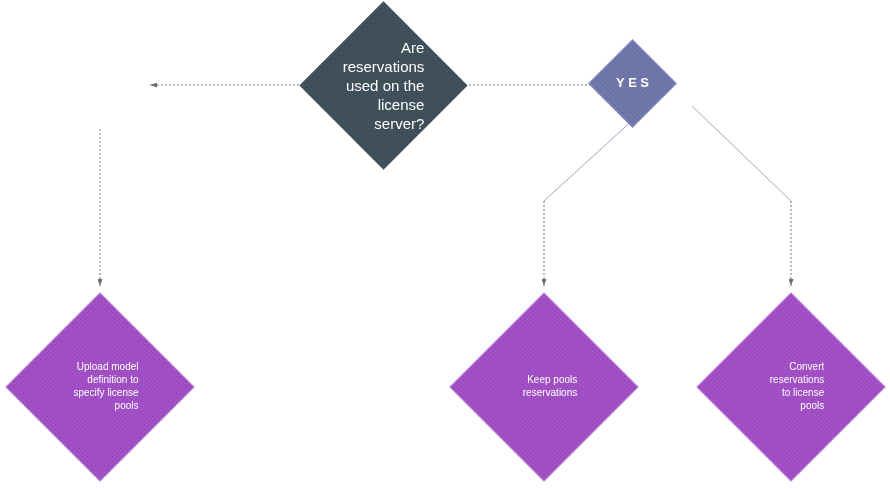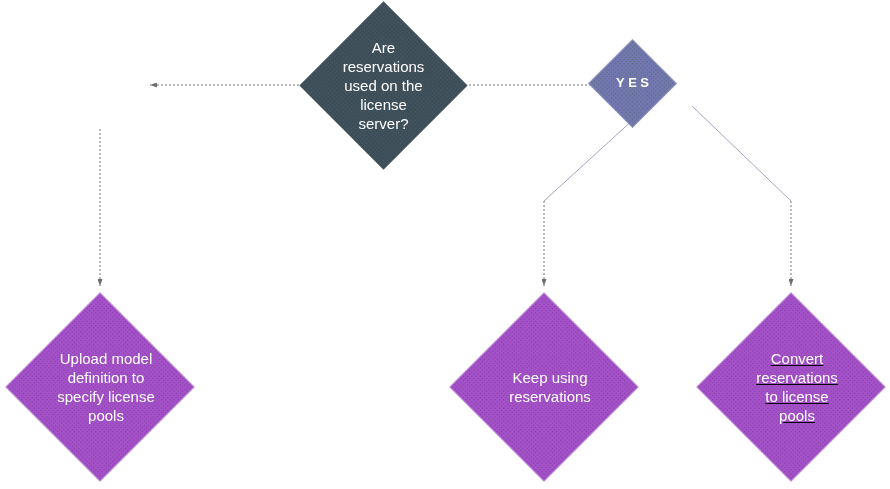--- a/index.html
+++ b/index.html
@@ -27,21 +27,21 @@
   }
   .diamond .shape {
     position: absolute;
     inset: 0;
     transform: rotate(45deg);
   }
   .diamond .label {
     position: relative;
     z-index: 1;
     color: #ffffff;
-    text-align: center;
+    text-align: right;
     white-space: pre-line;
     line-height: 1.28;
   }
 
   
   .node-decision { left: 324px; top: 26px; width: 119px; height: 119px; }
   .node-decision .shape {
     background-color: #3d4e59;
     background-image: radial-gradient(rgba(255,255,255,0.09) 1px, rgba(0,0,0,0) 1px);
     background-size: 3px 3px;
@@ -60,28 +60,28 @@
   .node-no .label, .node-yes .label {
     font-size: 13px;
     font-weight: bold;
     letter-spacing: 3.5px;
     text-indent: 3.5px;
   }
 
   
   .node-upload  { left: 33px;  top: 320px; width: 134px; height: 134px; }
   .node-keep    { left: 477px; top: 320px; width: 134px; height: 134px; }
-  .node-convert { left: 724px; top: 320px; width: 134px; height: 134px; text-decoration: underline; }
+  .node-convert { left: 724px; top: 320px; width: 134px; height: 134px; }
   .node-upload .shape, .node-keep .shape, .node-convert .shape {
     background-color: #a251c6;
     background-image: radial-gradient(rgba(100,25,130,0.4) 1px, rgba(0,0,0,0) 1px);
     background-size: 3px 3px;
     border: 1px solid rgba(255,255,255,0.3);
   }
-  .node-upload .label, .node-keep .label, .node-convert .label { font-size: 15px; margin-left: 12px; }
+  .node-upload .label, .node-keep .label, .node-convert .label { font-size: 10px; margin-left: 12px; }
 </style>
 </head>
 <body>
 
 <div class="canvas">
 
   <svg class="connectors" width="890" height="489" viewBox="0 0 890 489" xmlns="http://www.w3.org/2000/svg">
     <defs>
       <marker id="arr" markerWidth="7" markerHeight="5" refX="7" refY="2.5" orient="auto" markerUnits="userSpaceOnUse">
         <path d="M0,0 L7,2.5 L0,5 Z" fill="#6e6e6e"></path>
@@ -114,21 +114,21 @@
   <div class="diamond node-upload">
     <div class="shape"></div>
     <div class="label">Upload model
 definition to
 specify license
 pools</div>
   </div>
 
   <div class="diamond node-keep">
     <div class="shape"></div>
-    <div class="label">Keep using
+    <div class="label">Keep pools
 reservations</div>
   </div>
 
   <div class="diamond node-convert">
     <div class="shape"></div>
     <div class="label">Convert
 reservations
 to license
 pools</div>
   </div>

